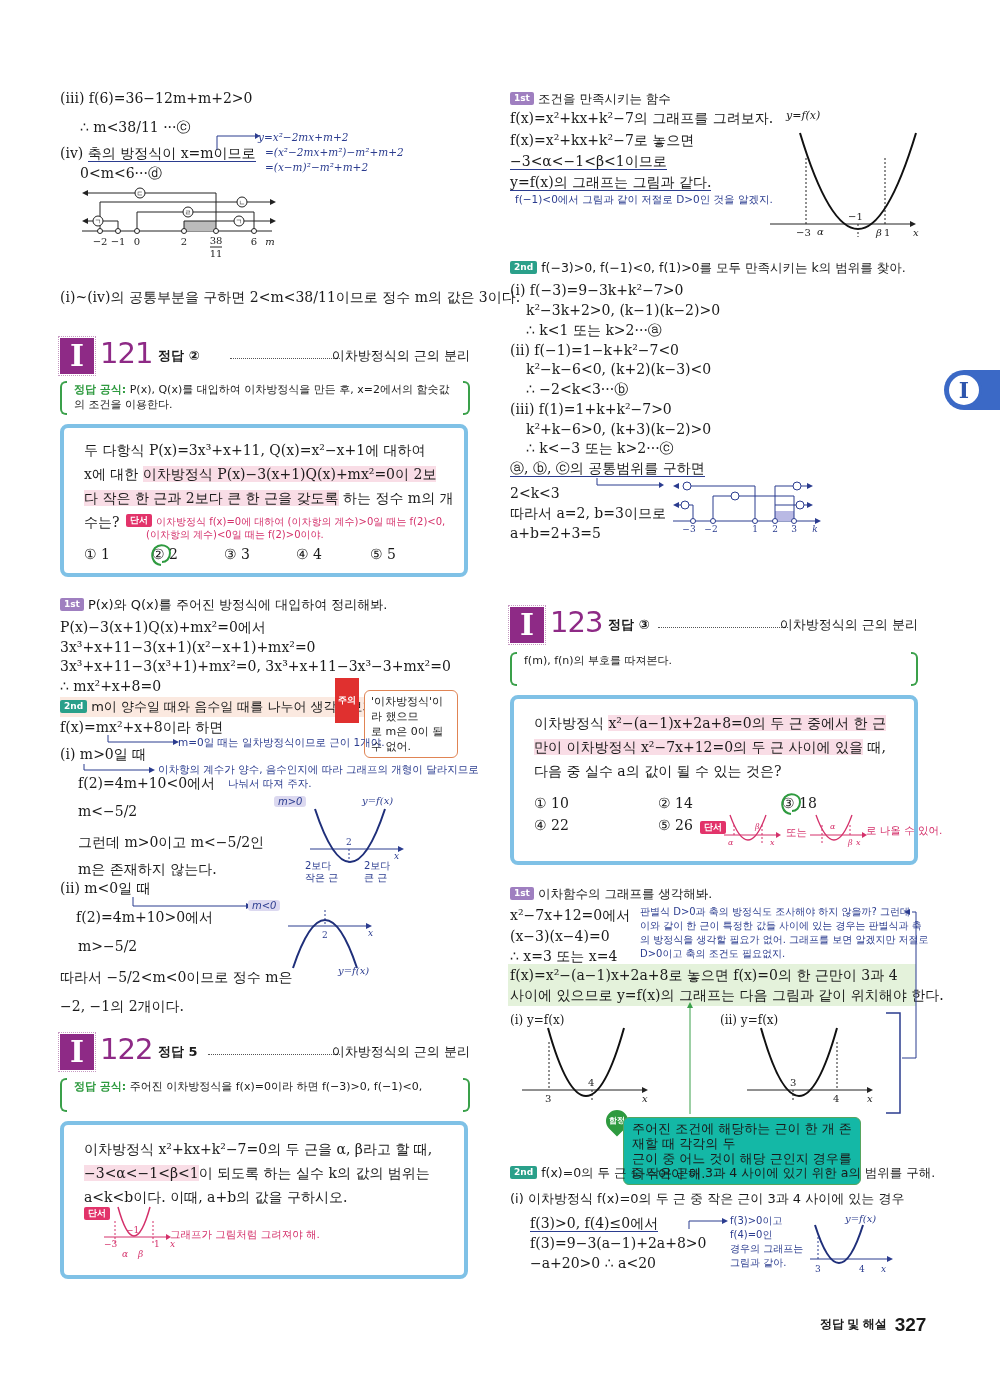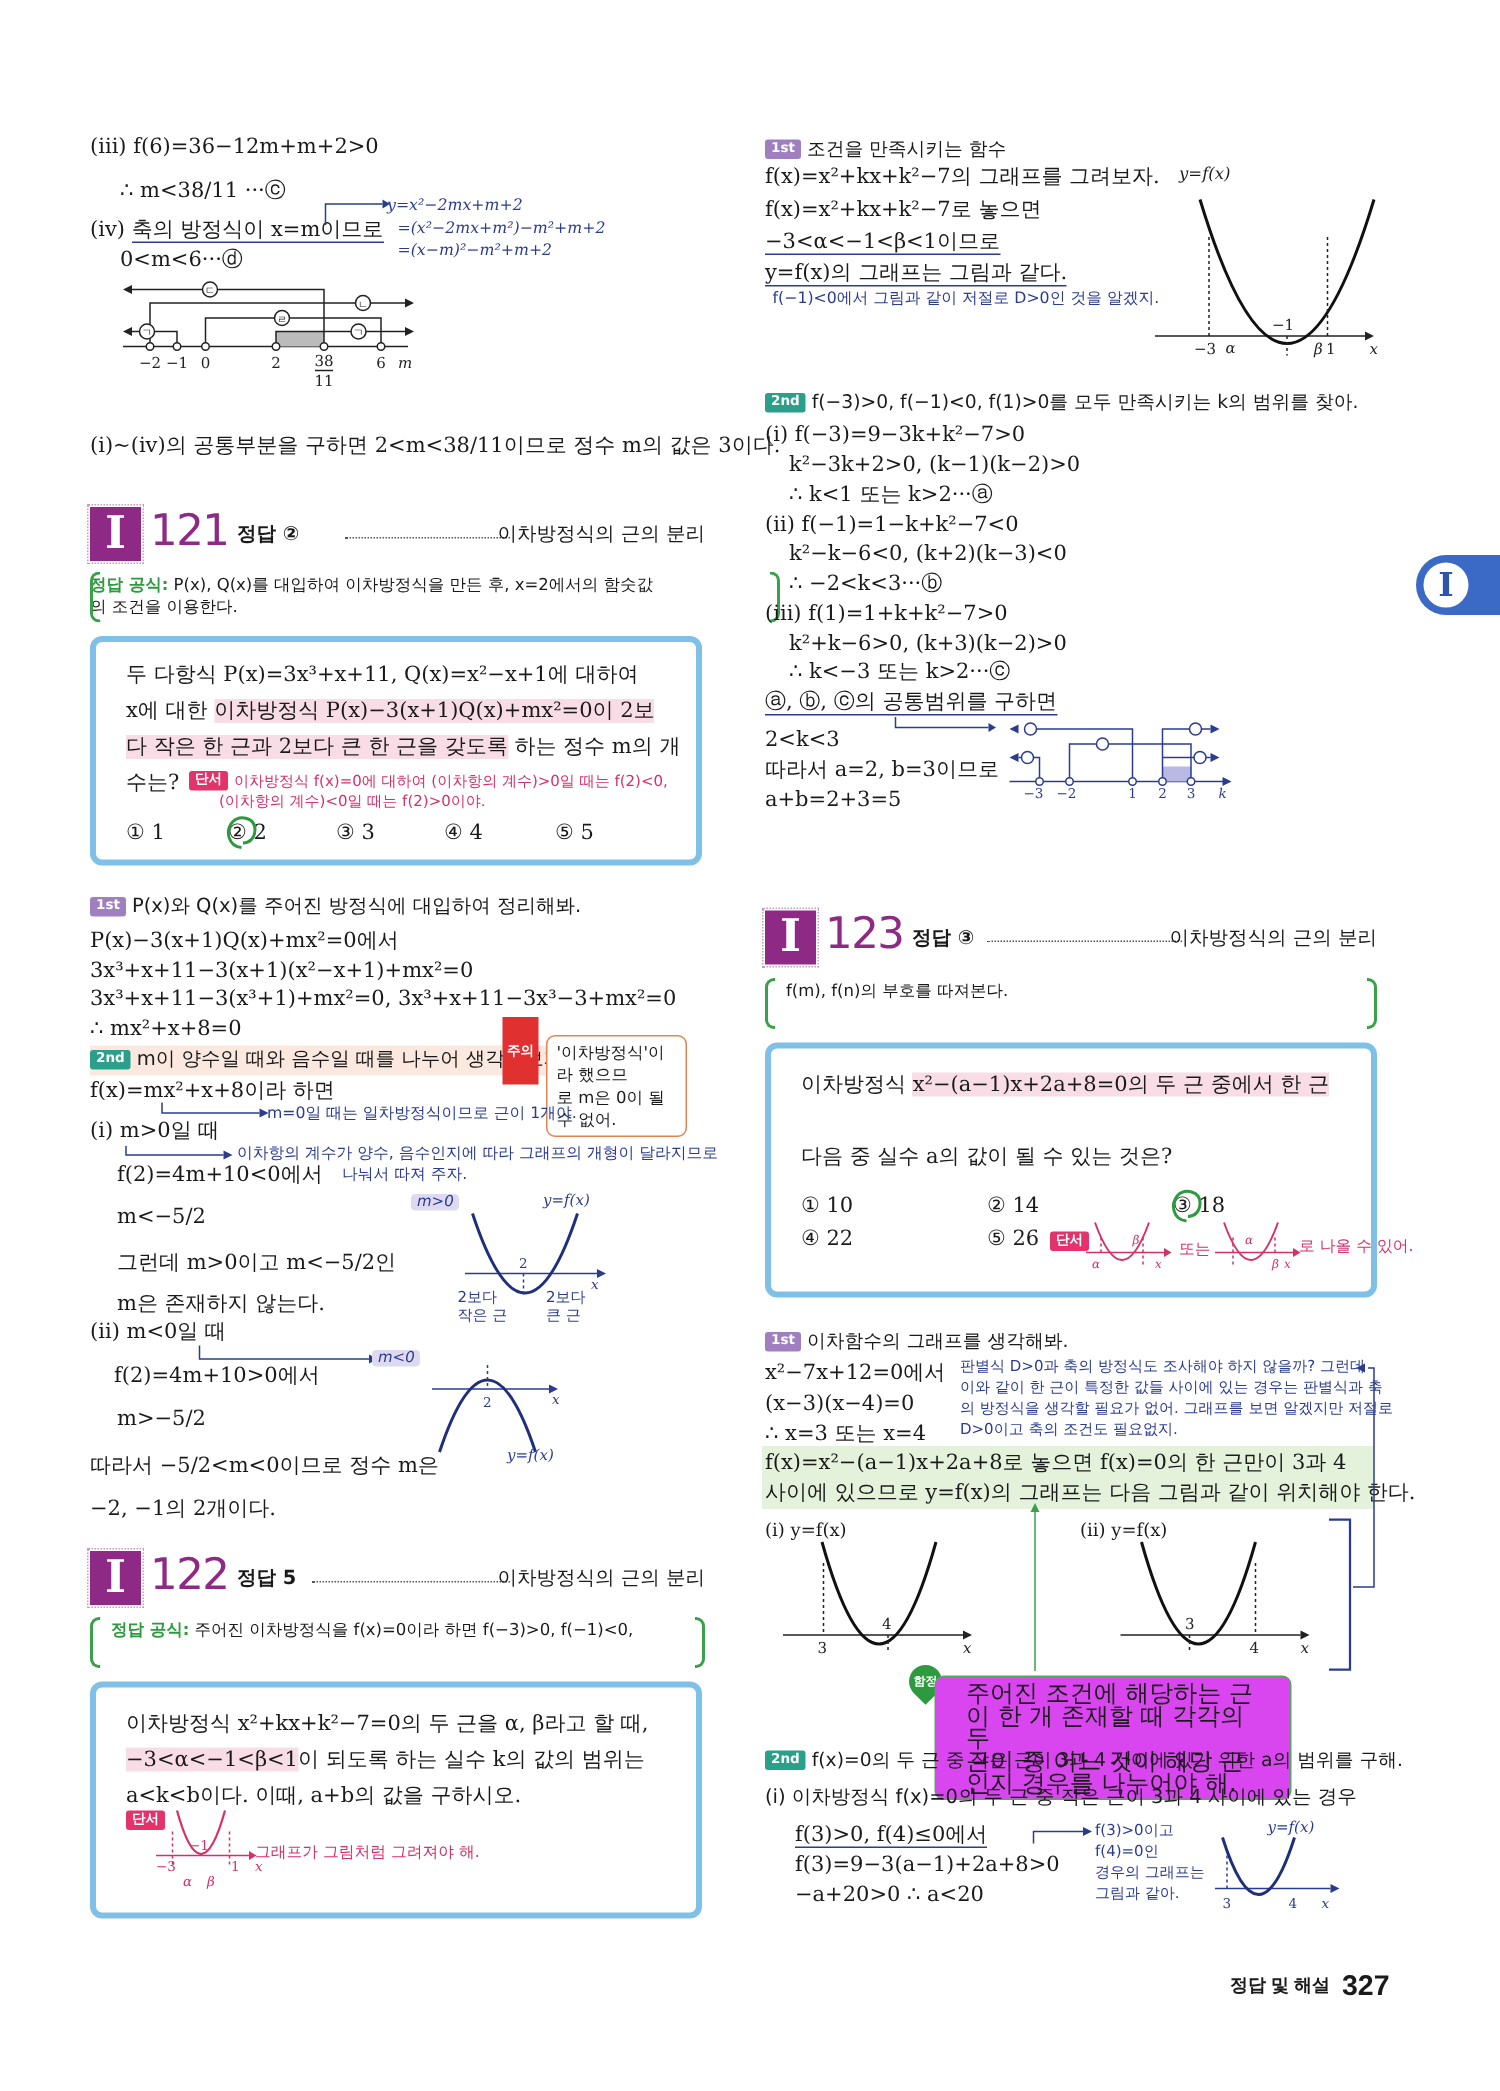--- a/index.html
+++ b/index.html
@@ -26,21 +26,21 @@
 .hdr{position:absolute;height:36px}
 .hdr .badge{position:absolute;left:0;top:0;width:34px;height:36px;background:#8e2a86;color:#fff;font-family:"DejaVu Serif",serif;font-weight:bold;font-size:30px;text-align:center;line-height:36px;outline:1px dotted #c79ac3;outline-offset:1px}
 .hdr .num{position:absolute;left:40px;top:-2px;font-family:"DejaVu Sans",sans-serif;font-size:29px;color:#8e2a86;letter-spacing:-1px}
 .hdr .ans{position:absolute;left:98px;top:9px;font-family:"DejaVu Sans",sans-serif;font-weight:bold;font-size:13px}
 .hdr .dots{position:absolute;top:20px;border-bottom:1.5px dotted #555}
 .hdr .topic{position:absolute;right:0;top:9px;font-family:"DejaVu Sans",sans-serif;font-size:13px}
 .choice{position:absolute;font-size:14px}
 svg{position:absolute;overflow:visible}
 .tip{position:absolute;border:1.5px solid #e08454;border-radius:6px;background:#fff;font-family:"DejaVu Sans",sans-serif;font-size:11px;line-height:15px;padding:3px 6px}
 .juui{position:absolute;background:#e0302f;color:#fff;font-family:"DejaVu Sans",sans-serif;font-size:9px;font-weight:bold;padding:16px 3px}
-.trap{position:absolute;border:1.5px solid #56a55e;border-radius:6px;background:#d946ef;font-family:"DejaVu Sans",sans-serif;font-size:16px;line-height:15px;padding:3px 20px}
+.trap{position:absolute;border:1.5px solid #56a55e;border-radius:6px;background:#14b8a6;font-family:"DejaVu Sans",sans-serif;font-size:13px;line-height:15px;padding:3px 8px}
 .trappin{position:absolute;width:22px;height:22px;border-radius:50% 50% 50% 0;transform:rotate(-45deg);background:#2e9a3f}
 .trappin span{display:block;transform:rotate(45deg);color:#fff;font-size:8px;font-weight:bold;text-align:center;line-height:22px;font-family:"DejaVu Sans",sans-serif}
 .sidetab{position:absolute;left:944px;top:370px;width:56px;height:40px;background:#3b69c6;border-radius:20px 0 0 20px}
 .sidetab .circ{position:absolute;left:2px;top:2px;width:36px;height:36px;border-radius:50%;background:#fff;border:3px solid #3b69c6;color:#2d55ad;font-weight:bold;font-size:22px;text-align:center;line-height:30px;font-family:"DejaVu Serif",serif}
 .footer{position:absolute;left:820px;top:1314px;font-family:Liberation Sans, sans-serif}
 .footer .lbl{font-size:12px;font-weight:bold;vertical-align:3px;margin-right:8px}
 .footer .pg{font-size:19px;font-weight:bold}
 </style>
 </head>
 <body>
@@ -110,21 +110,21 @@
   </svg>
   <div class="line" style="left:60px;top:287px">(i)~(iv)의 공통부분을 구하면 2&lt;m&lt;38/11이므로 정수 m의 값은 3이다.</div>
 
   <div class="hdr" style="left:60px;top:338px;width:410px">
     <div class="badge">I</div>
     <div class="num">121</div>
     <div class="ans">정답 ②</div>
     <div class="dots" style="left:170px;right:130px"></div>
     <div class="topic">이차방정식의 근의 분리</div>
   </div>
-  <div class="formula" style="left:60px;top:381px;width:460px;height:34px;padding:1px 0">
+  <div class="formula" style="left:60px;top:381px;width:410px;height:34px;padding:1px 14px">
     <div class="br bl"></div>
       <div class="br brr"></div>
     <div><span class="fkey">정답 공식:</span><span> P(x), Q(x)를 대입하여 이차방정식을 만든 후, x=2에서의 함숫값</span></div>
     <div>의 조건을 이용한다.</div>
   </div>
   <div class="qbox" style="left:60px;top:424px;width:408px;height:153px">
     <div class="line" style="left:20px;top:12px">두 다항식 P(x)=3x³+x+11, Q(x)=x²−x+1에 대하여</div>
     <div class="line" style="left:20px;top:36px"><span>x에 대한 </span><span class="hl">이차방정식 P(x)−3(x+1)Q(x)+mx²=0이 2보</span></div>
     <div class="line" style="left:20px;top:60px"><span class="hl">다 작은 한 근과 2보다 큰 한 근을 갖도록</span><span> 하는 정수 m의 개</span></div>
     <div class="line" style="left:20px;top:84px">수는?</div>
@@ -320,20 +320,21 @@
     <div class="dots" style="left:148px;right:130px"></div>
     <div class="topic">이차방정식의 근의 분리</div>
   </div>
   <div class="formula" style="left:510px;top:652px;width:408px;height:34px;padding:1px 14px">
     <div class="br bl"></div>
       <div class="br brr"></div>
     <div>f(m), f(n)의 부호를 따져본다.</div>
   </div>
   <div class="qbox" style="left:510px;top:695px;width:408px;height:170px">
     <div class="line" style="left:20px;top:14px"><span>이차방정식 </span><span class="hl">x²−(a−1)x+2a+8=0의 두 근 중에서 한 근</span></div>
+    <div class="line" style="left:20px;top:38px"><span class="hl">만이 이차방정식 x²−7x+12=0의 두 근 사이에 있을</span><span> 때,</span></div>
     <div class="line" style="left:20px;top:62px">다음 중 실수 a의 값이 될 수 있는 것은?</div>
     <div class="choice" style="left:20px;top:96px">① 10</div>
     <div class="choice" style="left:144px;top:96px">② 14</div>
     <div class="choice" style="left:268px;top:96px">③ 18</div>
     <svg style="left:264px;top:92px" width="26" height="26">
         <path d="M13,23 C4,22 2,12 7,6 C12,1 22,3 22,11 C22,17 18,20 14,20" fill="none" stroke="#2e9a3f" stroke-width="2"></path>
       </svg>
     <div class="choice" style="left:20px;top:118px">④ 22</div>
     <div class="choice" style="left:144px;top:118px">⑤ 26</div>
     <div class="abs" style="left:186px;top:120px"><span class="tag tdan">단서</span></div>

